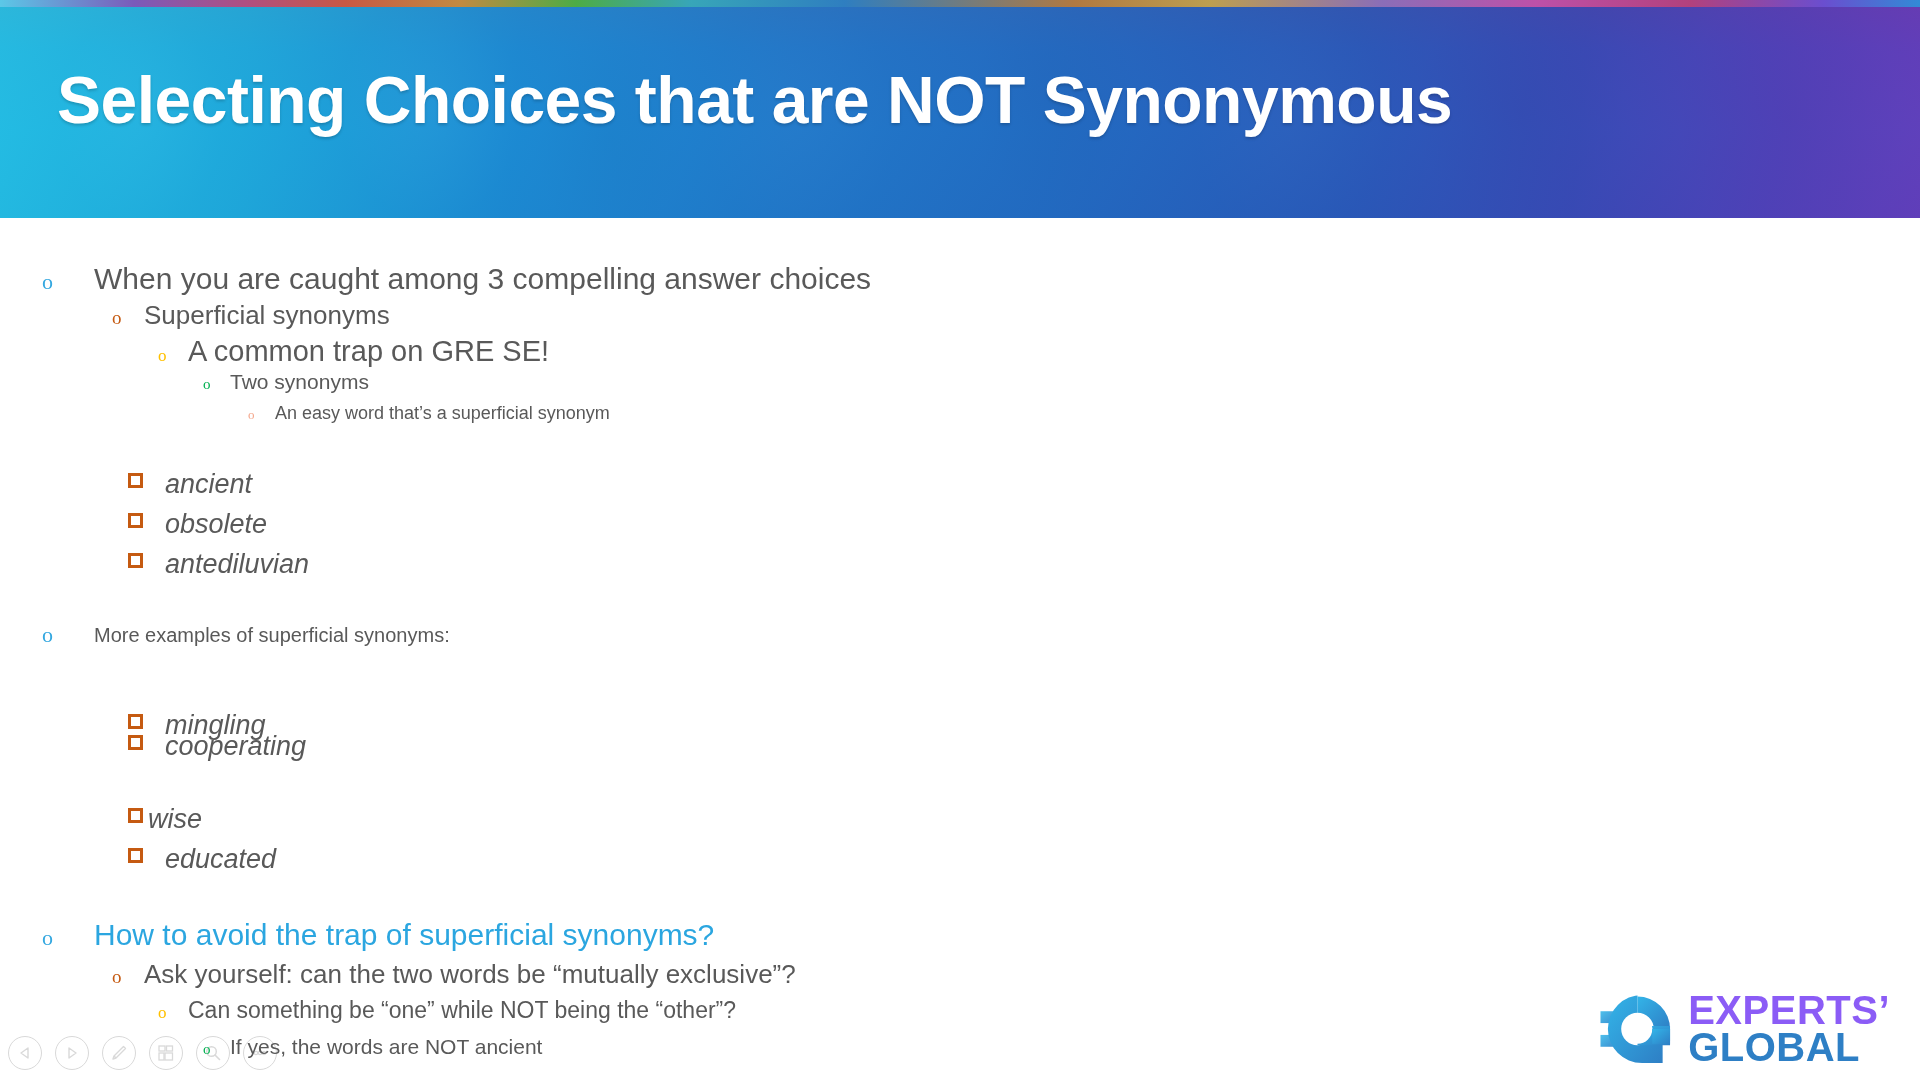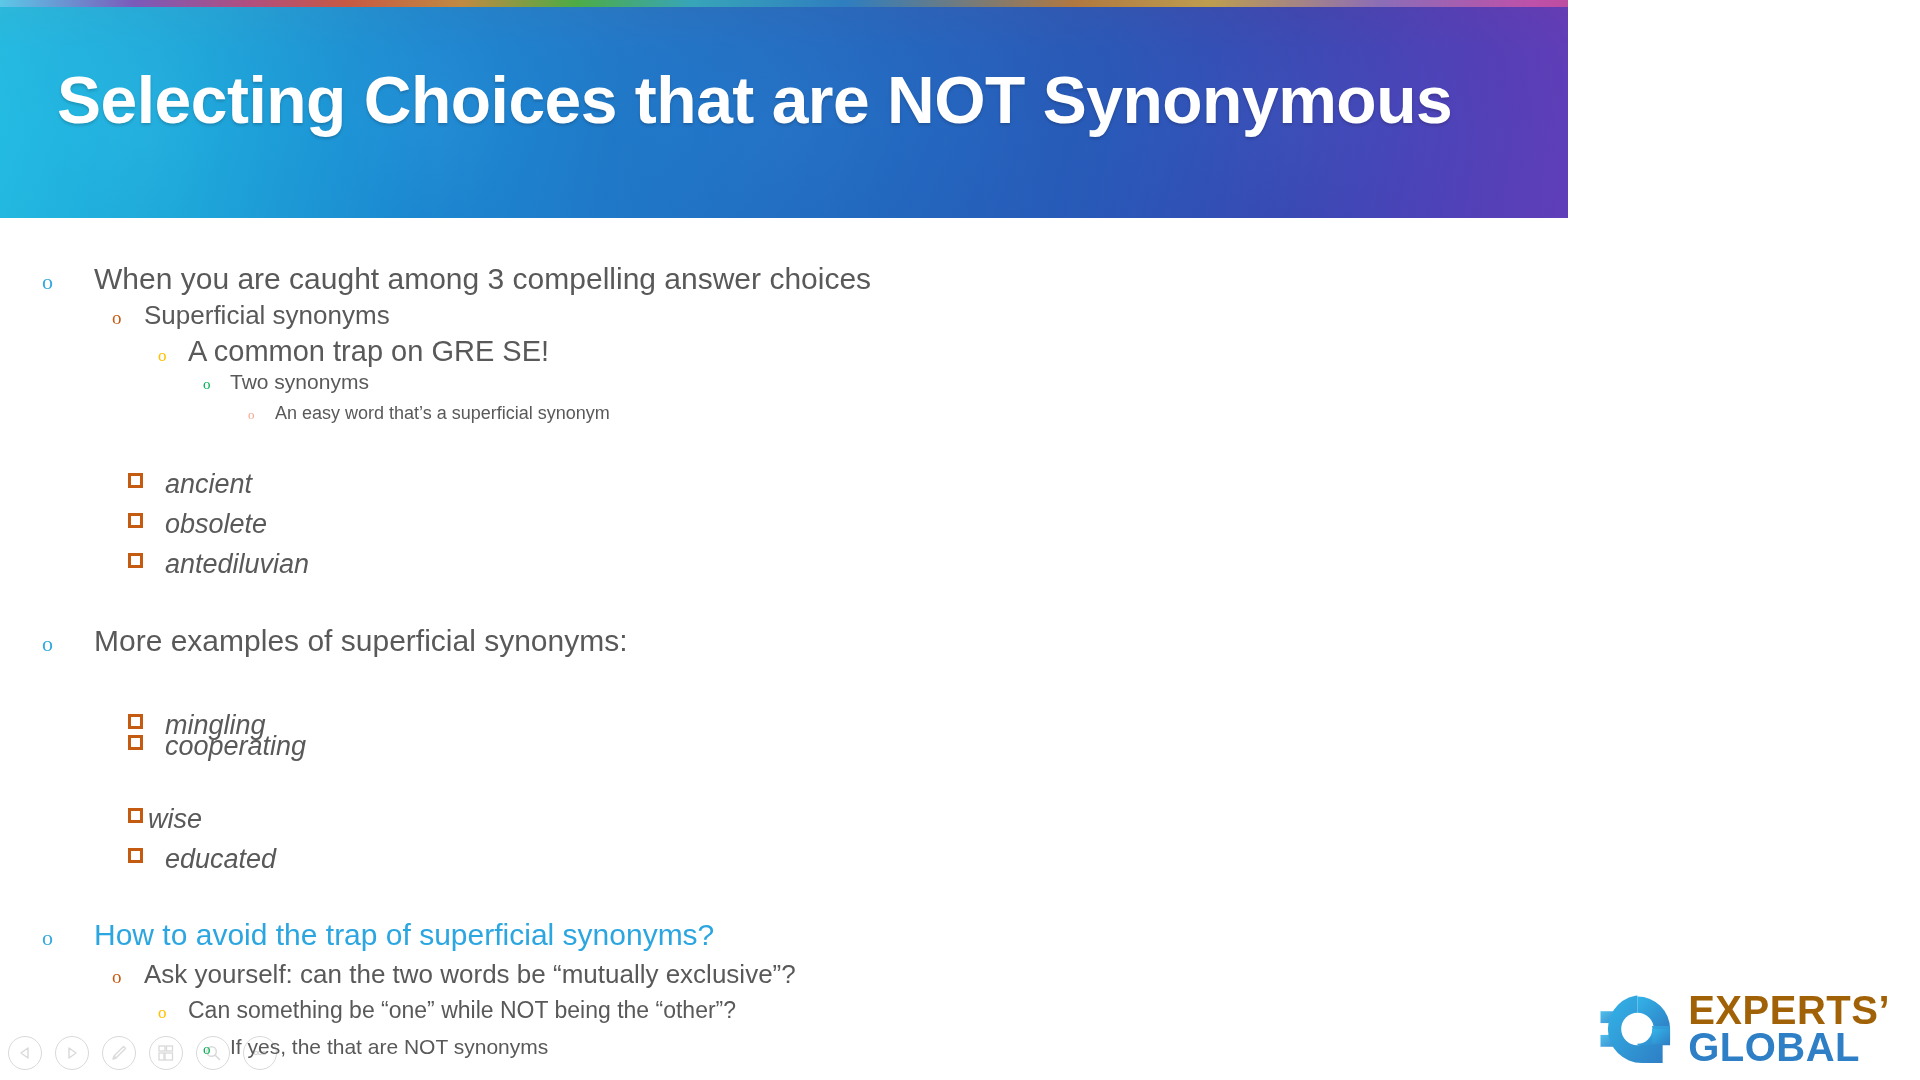--- a/index.html
+++ b/index.html
@@ -18,21 +18,21 @@
     height: 1080px;
     background: #ffffff;
     overflow: hidden;
   }
 
   
   .header {
     position: absolute;
     left: 0;
     top: 0;
-    width: 1568px;
+    width: 1920px;
     height: 218px;
     overflow: hidden;
   }
   .header-photo {
     position: absolute;
     inset: 0;
     background:
       radial-gradient(ellipse 120px 150px at 140px 120px, rgba(255,255,255,0.16), transparent 70%),
       radial-gradient(ellipse 130px 160px at 430px 110px, rgba(255,255,255,0.20), transparent 70%),
       radial-gradient(ellipse 110px 150px at 610px 135px, rgba(0,0,0,0.12), transparent 70%),
@@ -171,21 +171,21 @@
   }
   .logo-mark { width: 76px; height: 74px; flex: 0 0 auto; }
   .logo-text {
     display: flex;
     flex-direction: column;
     line-height: 0.92;
     font-weight: bold;
     font-size: 40px;
     letter-spacing: 0.5px;
   }
-  .logo-l1 { color: #a16207; }
+  .logo-l1 { color: #8b5cf6; }
   .logo-l2 { color: #2E7FC5; }
 </style>
 </head>
 <body>
 
 <div id="slide">
 
   <div class="header">
     <div class="header-photo"></div>
     <div class="header-tint"></div>
@@ -237,21 +237,21 @@
     <div class="line" style="left:128px; top:331px;text-align:right;">
       <span class="cbox">
           <b></b>
           <i></i>
         </span>
       <span class="txt txt-italic" style="font-size:27px; margin-left:17px;">antediluvian</span>
     </div>
 
     <div class="line" style="left:42px; top:406px;">
       <span class="obullet" style="color:#35A8E0; font-size:22px; width:52px;">o</span>
-      <span class="txt" style="font-size:30px;">More examples of superficial synonyms:</span>
+      <span class="txt" style="font-size:20px;">More examples of superficial synonyms:</span>
     </div>
 
     <div class="line" style="left:128px; top:492px;">
       <span class="cbox">
           <b></b>
           <i></i>
         </span>
       <span class="txt txt-italic" style="font-size:27px; margin-left:17px;">mingling</span>
     </div>
     <div class="line" style="left:128px; top:513px;">
@@ -287,21 +287,21 @@
       <span class="txt" style="font-size:26px;text-align:right;">Ask yourself: can the two words be “mutually exclusive”?</span>
     </div>
 
     <div class="line" style="left:158px; top:779px;">
       <span class="obullet" style="color:#FFC000; font-size:17px; width:30px;">o</span>
       <span class="txt" style="font-size:23px;">Can something be “one” while NOT being the “other”?</span>
     </div>
 
     <div class="line" style="left:203px; top:817px; z-index:30;">
       <span class="obullet" style="color:#00B050; font-size:15px; width:27px;">o</span>
-      <span class="txt" style="font-size:21px;">If yes, the that are NOT synonyms</span>
+      <span class="txt" style="font-size:21px;">If yes, the words are NOT ancient</span>
     </div>
 
   </div>
 
   <div class="toolbar">
 
     <div class="tb-btn">
       <svg width="16" height="16" viewBox="0 0 16 16">
         <polygon points="11,3 11,13 4,8" fill="none" stroke="#d9d9d9" stroke-width="1.4" stroke-linejoin="round"></polygon>
       </svg>

